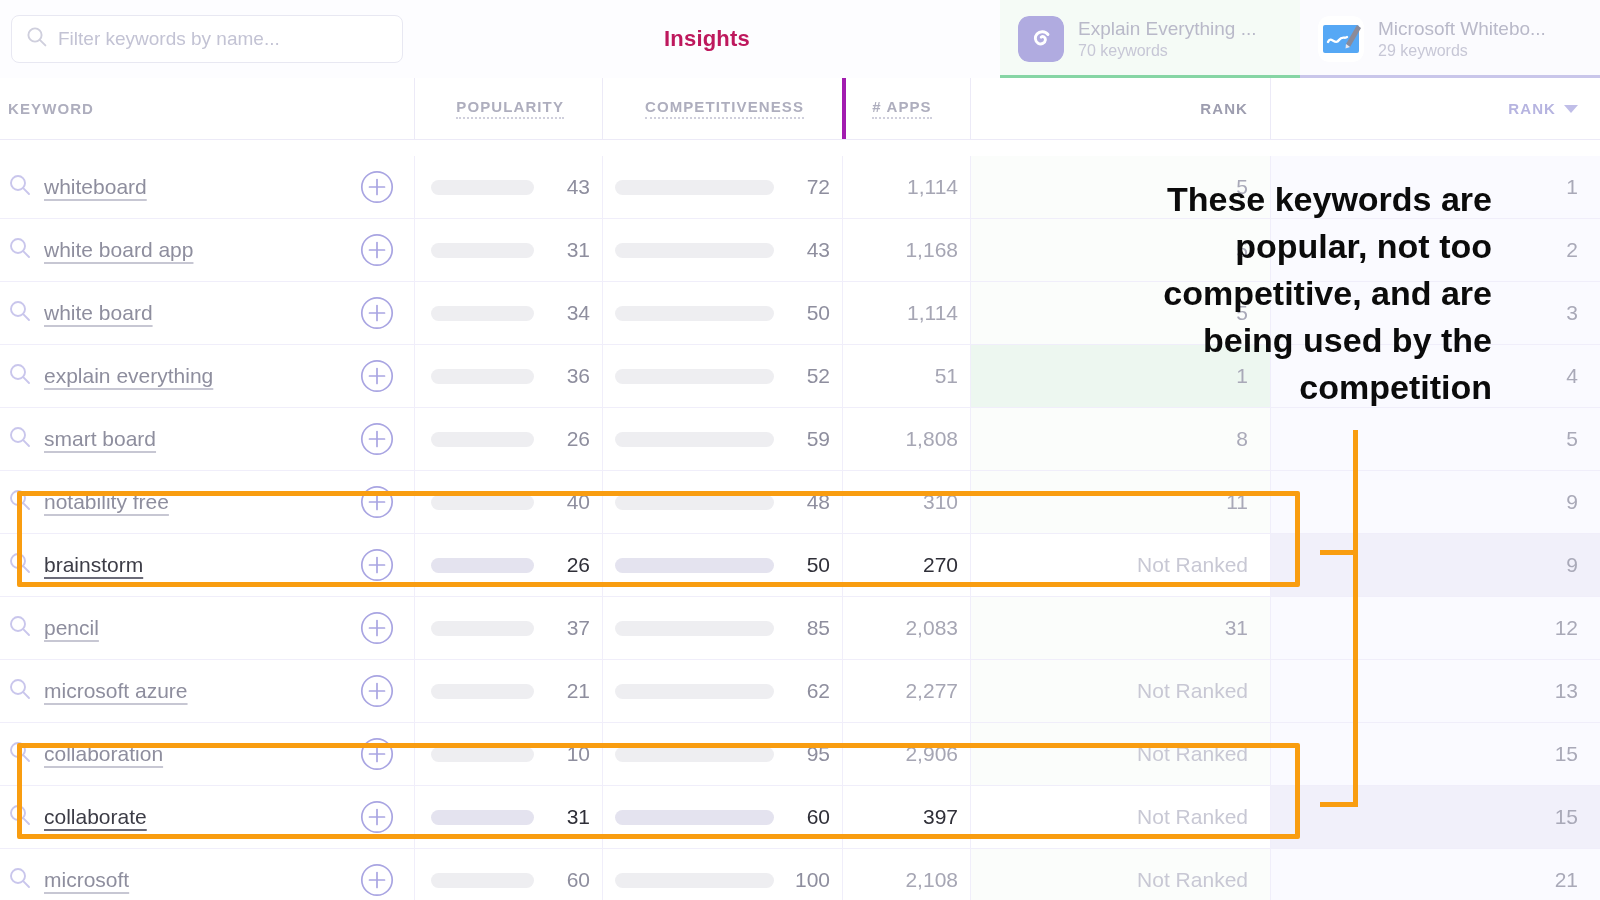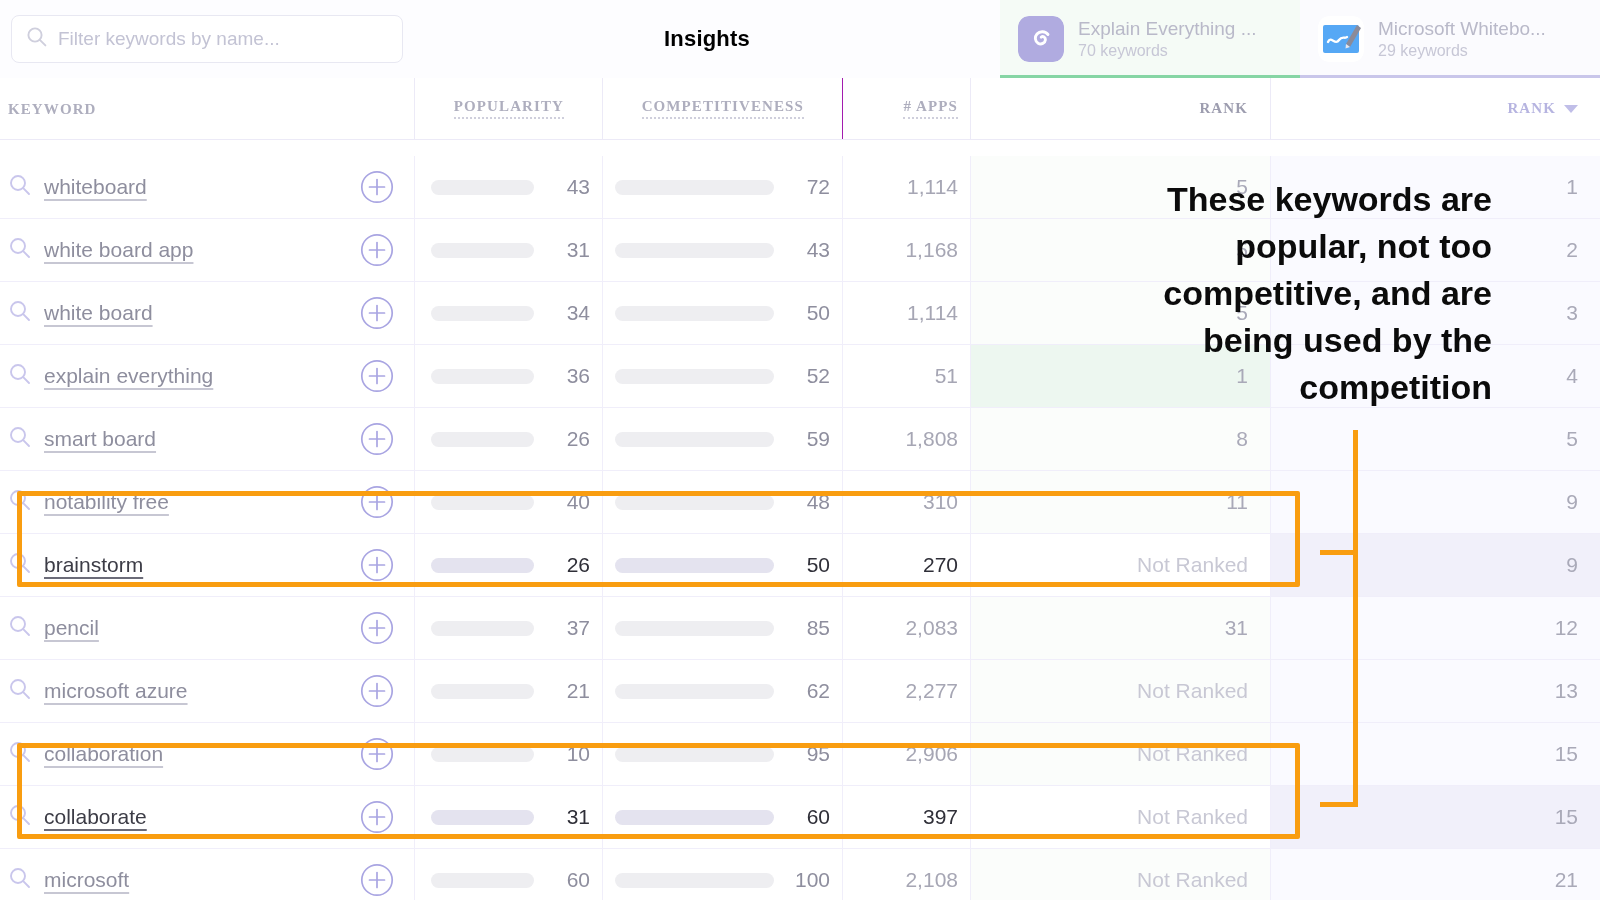--- a/index.html
+++ b/index.html
@@ -36,21 +36,21 @@
     font-size: 19px; color: #9a9ab4; width: 100%;
   }
   .search-input::placeholder { color: #c3c3d4; }
 
   .topbar-insights {
     flex: 1; height: 78px;
     display: flex; align-items: center; justify-content: center;
     background: #fdfdff;
   }
   .insights-title {
-    font-size: 22px; font-weight: bold; color: #000000;
+    font-size: 22px; font-weight: bold; color: #be185d;
     letter-spacing: .2px;
   }
 
   .app-tab {
     width: 300px; height: 78px;
     display: flex; align-items: center; gap: 14px;
     padding: 0 18px;
     position: relative;
     background: #fdfdff;
   }
@@ -71,31 +71,30 @@
   }
   .tab-sub { font-size: 16px; color: #c7c7d6; margin-top: 2px; }
 
   
   .colhead {
     position: absolute; top: 78px; left: 0;
     width: 1600px; height: 62px;
     display: flex; align-items: center;
     background: #ffffff;
     border-bottom: 1px solid #eceaf7;
-    font-family: Liberation Serif, serif;
   }
   .ch { font-size: 15px; font-weight: bold; letter-spacing: 1.1px; color: #aeaebe; }
   .ch.dotted { border-bottom: 2px dotted #cfcfdc; padding-bottom: 2px; }
   .ch-keyword { width: 414px; padding-left: 8px; }
   .ch-pop   { width: 188px; text-align: right; padding-right: 38px;
               display: flex; justify-content: flex-end; border-left: 1px solid #eceaf7; height:100%; align-items:center;}
   .ch-comp  { width: 240px; text-align: right; padding-right: 38px;
               display: flex; justify-content: flex-end; border-left: 1px solid #eceaf7; height:100%; align-items:center;}
   .ch-apps  { width: 128px; text-align: right; padding-right: 12px;
-              display: flex; justify-content: flex-end; border-left: 1px solid #a21caf; height:100%; align-items:center;}
+              display: flex; justify-content: center; border-left: 4px solid #a21caf; height:100%; align-items:center;}
   .ch-rank1 { width: 300px; display:flex; justify-content:flex-end; align-items:center;
               padding-right: 22px; border-left: 1px solid #eceaf7; height:100%; }
   .ch-rank2 { width: 330px; display:flex; justify-content:flex-end; align-items:center; gap:8px;
               padding-right: 22px; border-left: 1px solid #eceaf7; height:100%; }
   .ch-rank1 .ch { color:#9d9daf; }
   .ch-rank2 .ch { color:#b6b4e0; }
   .sort-caret {
     width:0;height:0;border-left:7px solid transparent;border-right:7px solid transparent;
     border-top:8px solid #c0bee8;
   }

